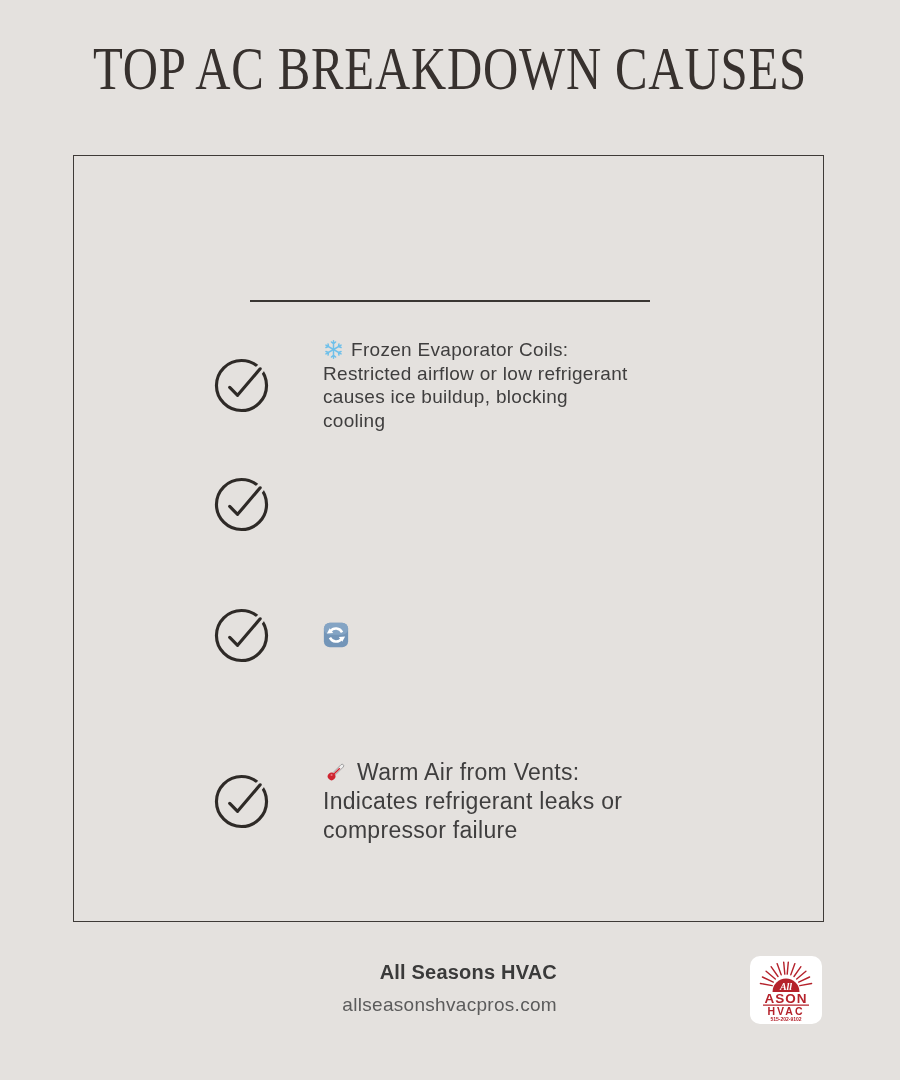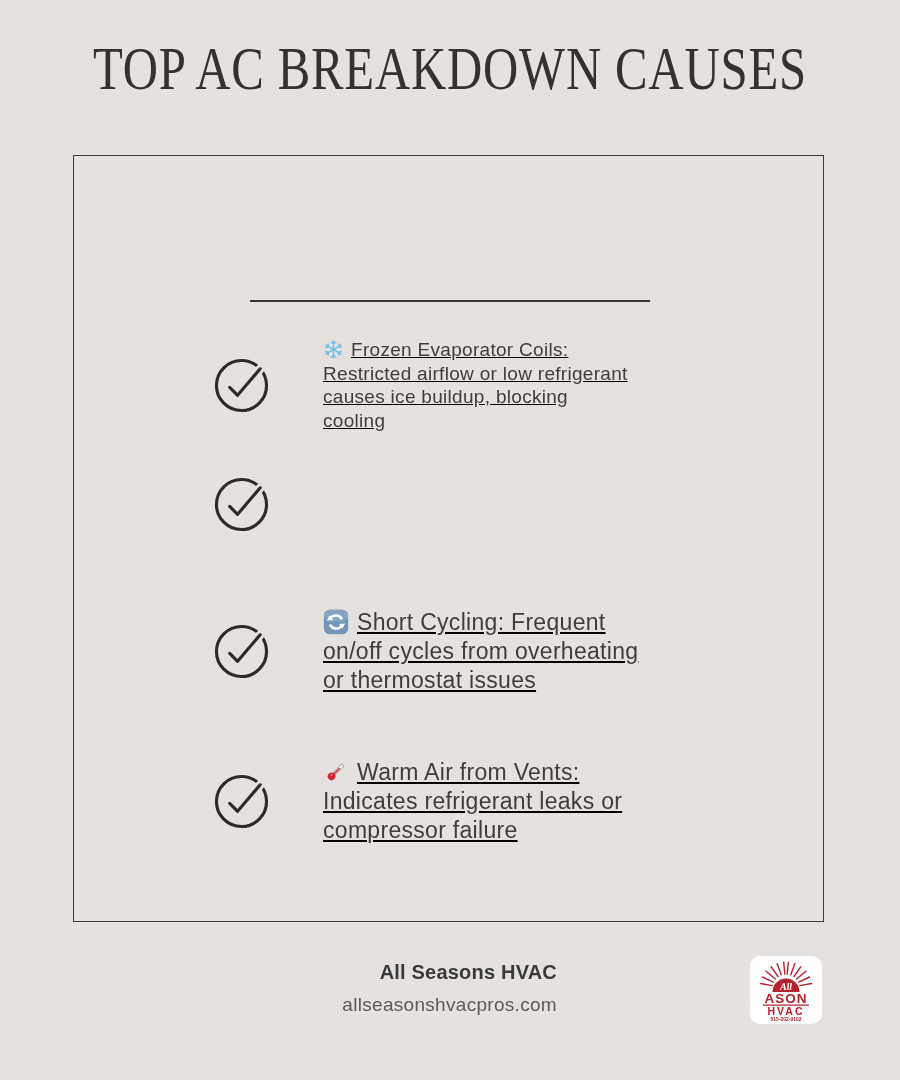--- a/index.html
+++ b/index.html
@@ -38,21 +38,20 @@
     left: 250px; top: 300px;
     width: 400px; height: 0;
     border-top: 2px solid #3a3633;
   }
 
   .item {
     position: absolute;
     left: 214px;
     display: flex;
     align-items: center;
-    text-decoration: underline;
   }
   .item-1 { top: 338px; }
   .item-2 { top: 477px; }
   .item-3 { top: 608px; }
   .item-4 { top: 758px; align-items: center; }
 
   .check {
     width: 55px; height: 55px;
     flex: none;
   }
@@ -172,23 +171,21 @@
     <p class="item-text">
       <span class="emoji-icon">
         <svg viewBox="0 0 24 24">
           <rect x="0.8" y="0.8" width="22.4" height="22.4" rx="5.5" fill="#7395b8"></rect>
           <rect x="0.8" y="0.8" width="22.4" height="11" rx="5.5" fill="#8babc9" opacity="0.7"></rect>
           <path d="M17.6 9.6 A6.3 6.3 0 0 0 6.8 8.6" fill="none" stroke="#ffffff" stroke-width="2.3"></path>
           <polygon points="3.6,10.6 9.4,10.2 6.2,5.8" fill="#ffffff"></polygon>
           <path d="M6.4 14.4 A6.3 6.3 0 0 0 17.2 15.4" fill="none" stroke="#ffffff" stroke-width="2.3"></path>
           <polygon points="20.4,13.4 14.6,13.8 17.8,18.2" fill="#ffffff"></polygon>
         </svg>
-      </span><span class="bound">Short Cycling: Frequent
-on/off cycles from overheating
-or thermostat issues</span>
+      </span>
     </p>
   </div>
 
   <div class="item item-4">
     <span class="check">
       <svg viewBox="0 0 56 56" width="55" height="55">
         <circle cx="28" cy="28" r="25.5" fill="none" stroke="#2e2a27" stroke-width="3.2"></circle>
         <path d="M16 30 L24 38 L47 11" fill="none" stroke="#e4e1de" stroke-width="9" stroke-linecap="round"></path>
         <path d="M16 30 L24 38 L47 11" fill="none" stroke="#2e2a27" stroke-width="3.2" stroke-linecap="round" stroke-linejoin="round"></path>
       </svg>

